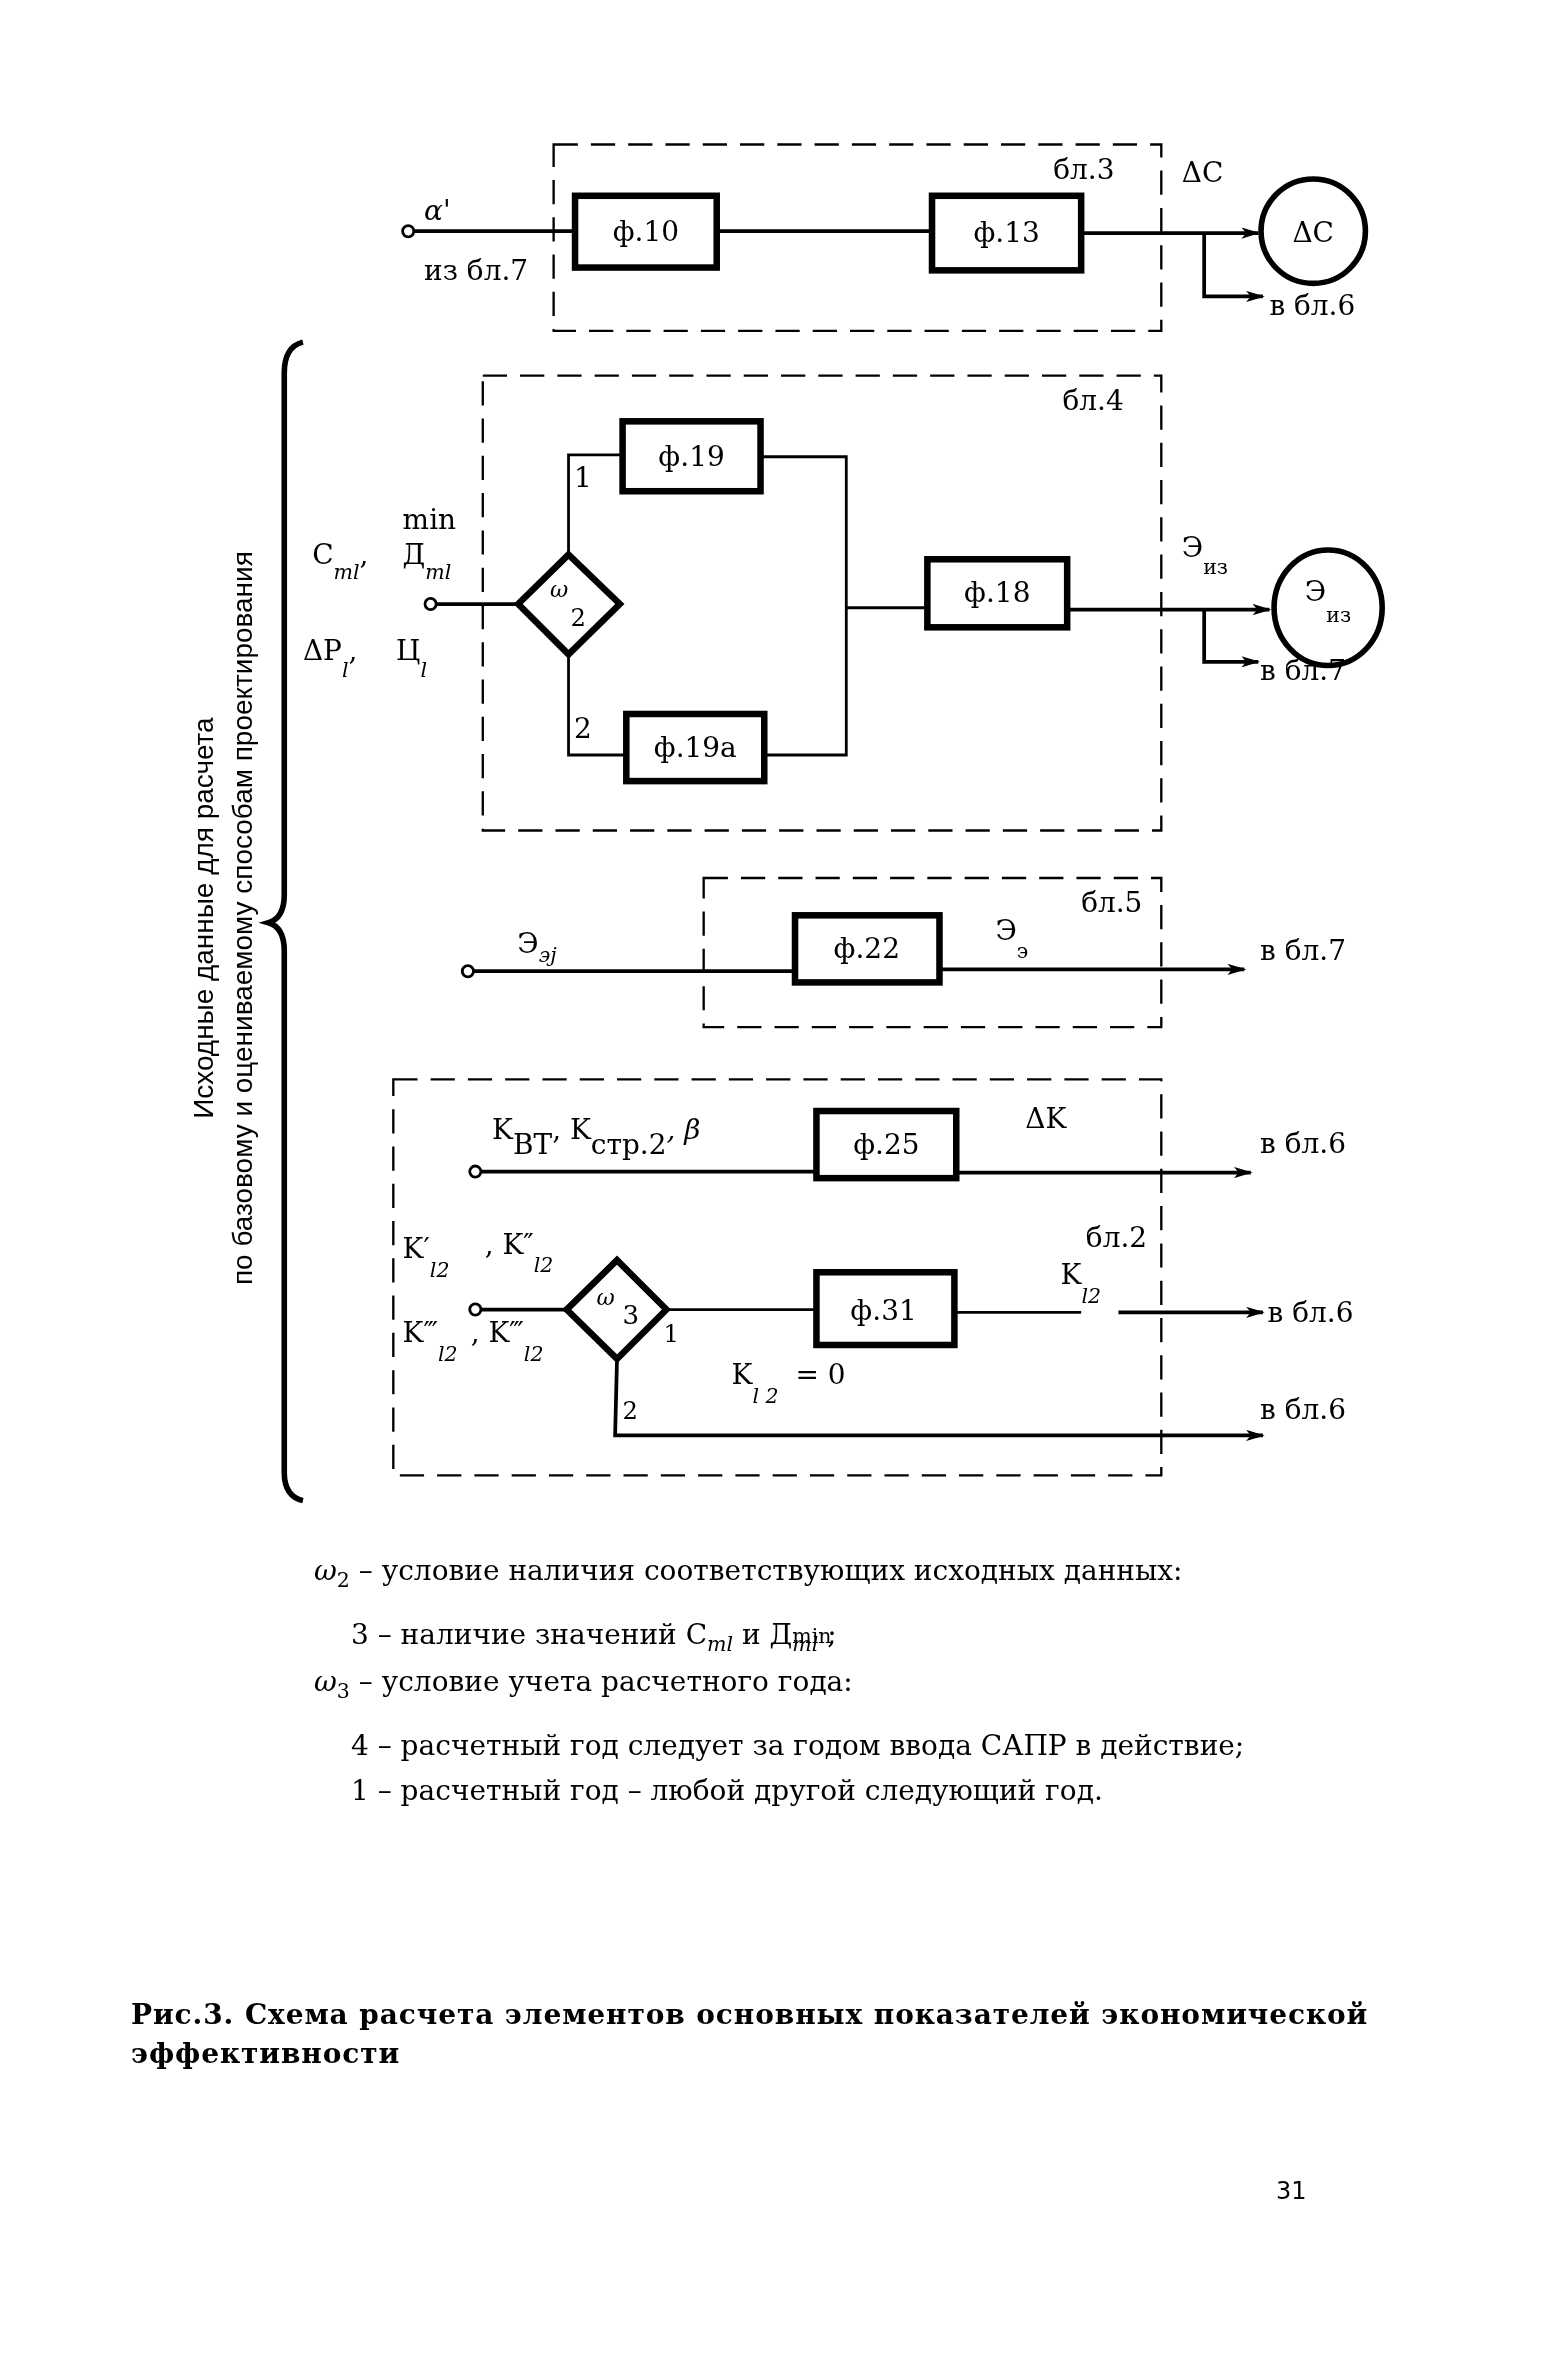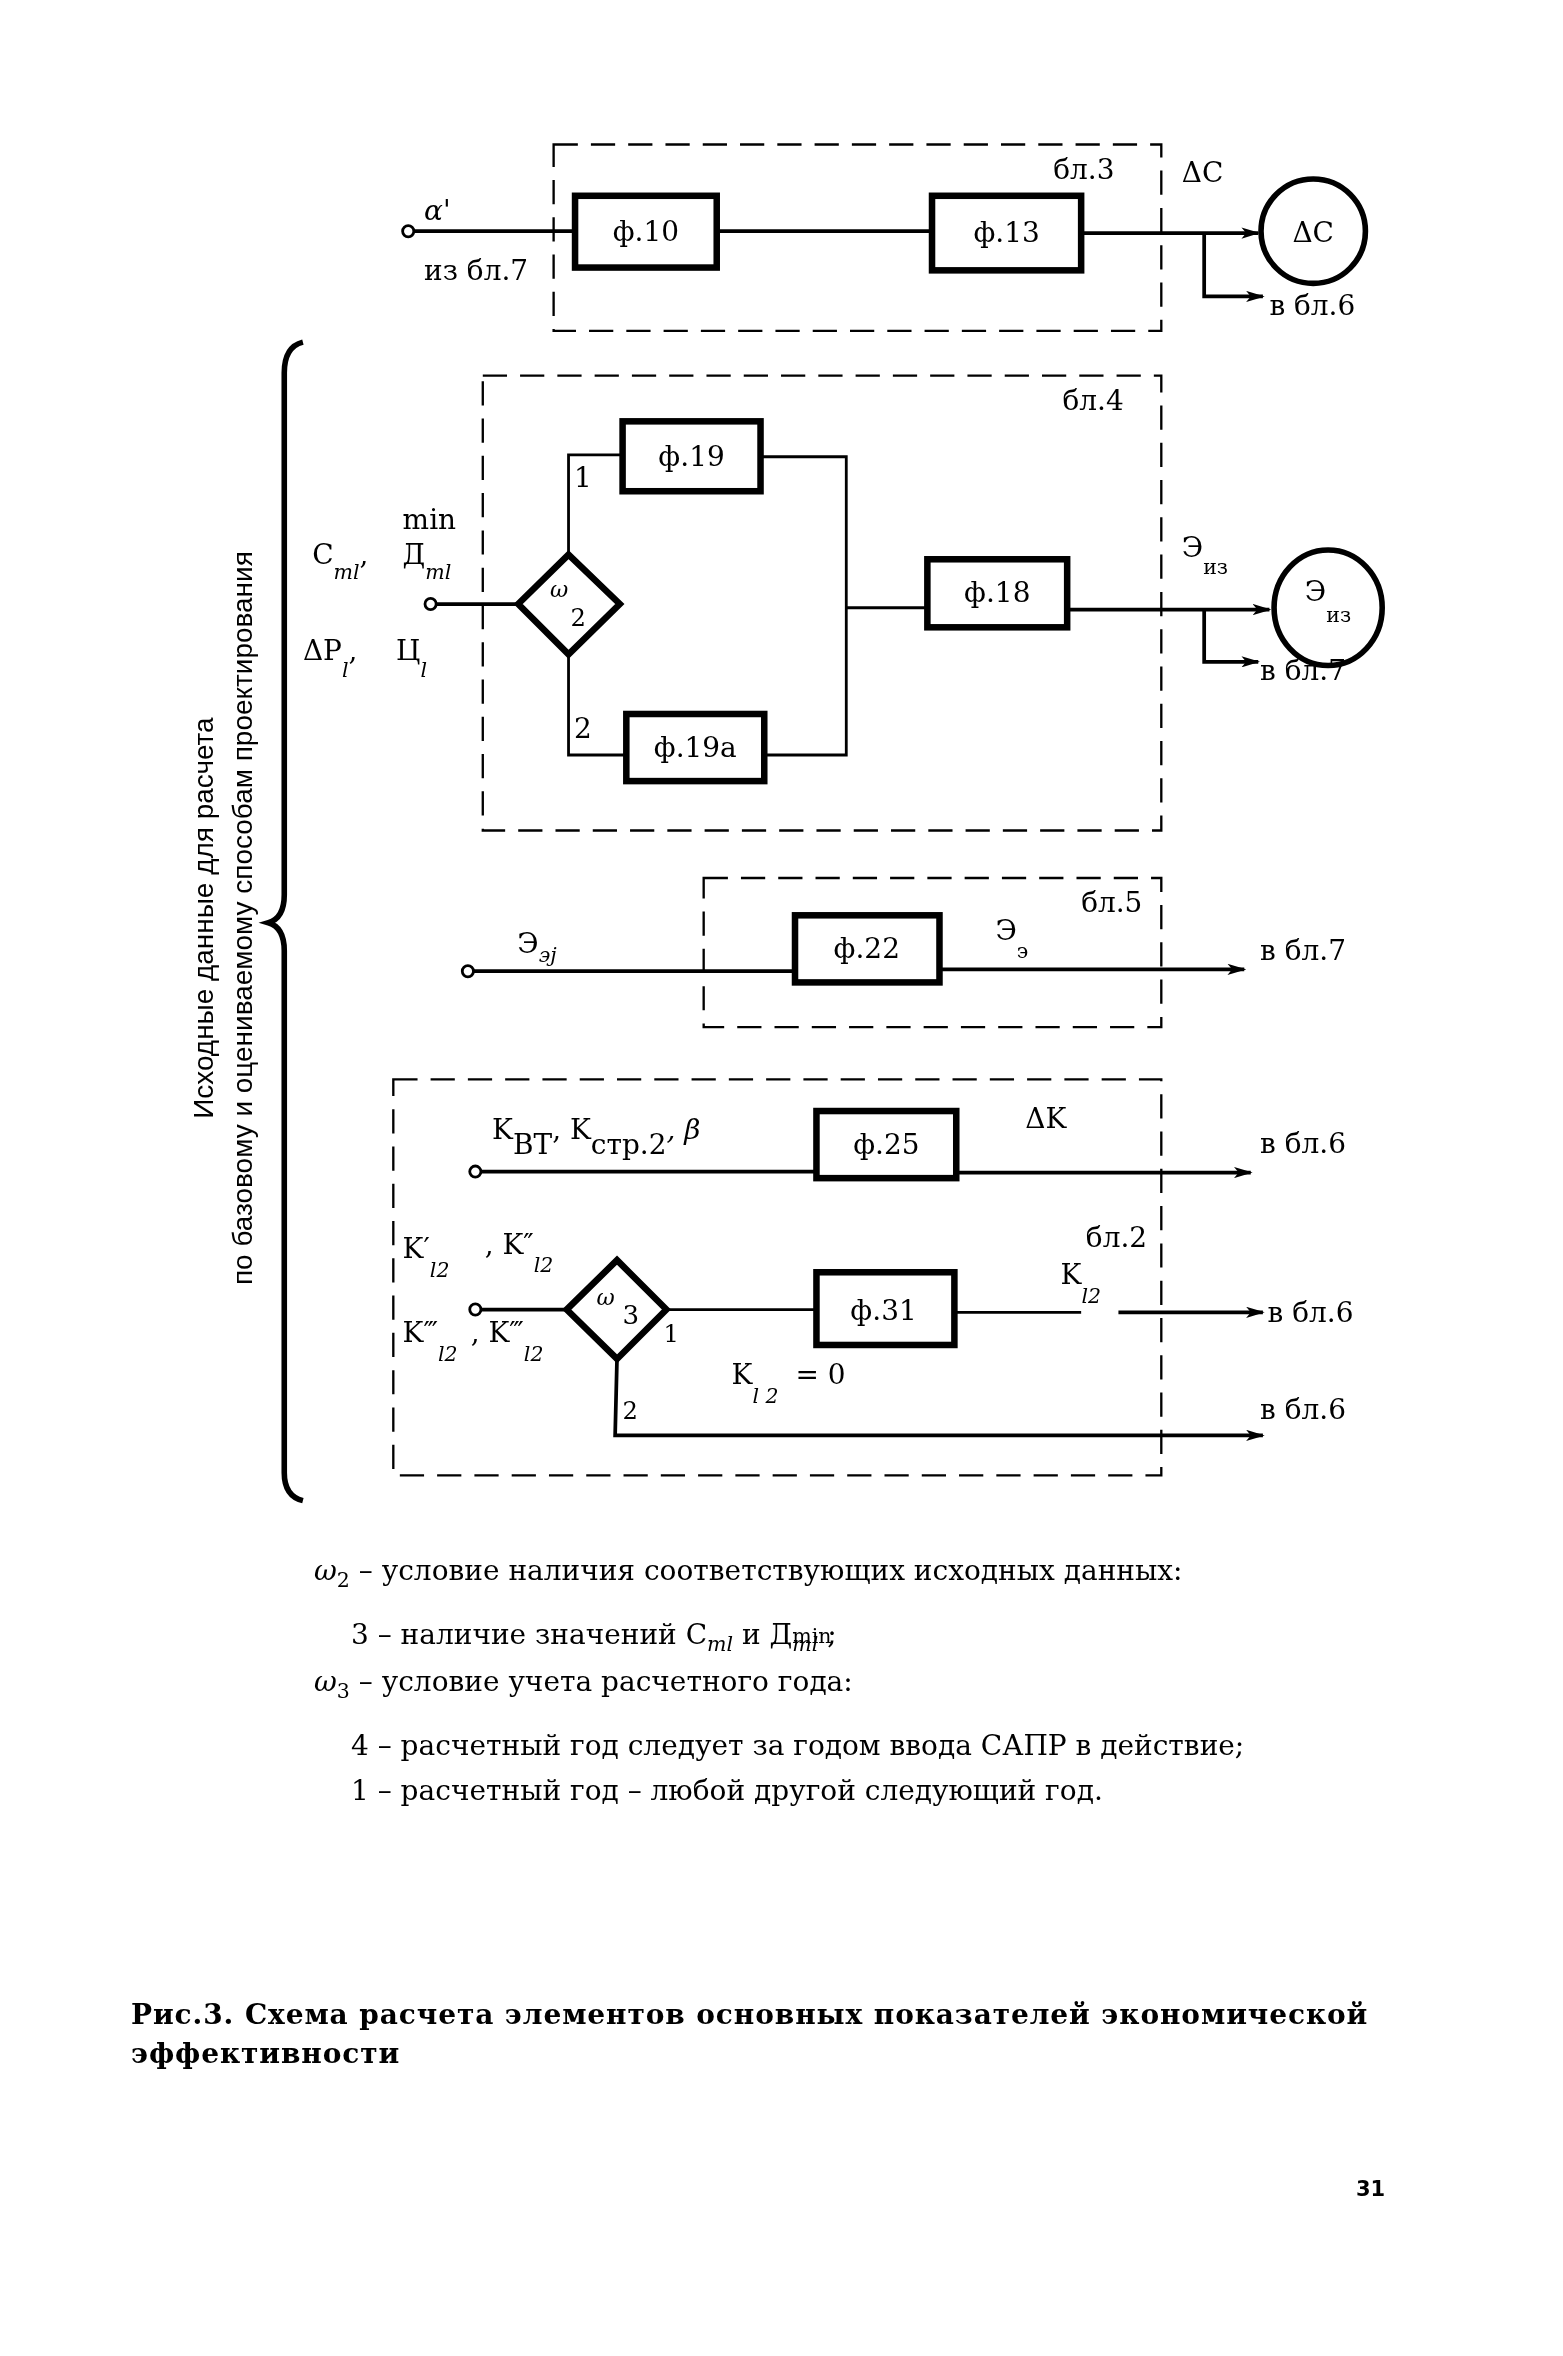--- a/index.html
+++ b/index.html
@@ -14,22 +14,22 @@
   .legend { position: absolute; left: 308px; top: 1548px; width: 1165px;
             font-family: "DejaVu Serif", "Liberation Serif", serif; font-size: 28px; line-height: 45px; margin-left: 6px; }
   .legend .row { white-space: nowrap; }
   .legend .ind { padding-left: 37px; }
   .legend sub { font-size: 20.5px; font-style: italic; }
   .legend .sym { font-style: italic; }
   .caption { position: absolute; left: 131px; top: 1995px; width: 1324px;
              font-family: "DejaVu Serif", "Liberation Serif", serif; font-weight: bold;
              font-size: 28px; line-height: 39px; letter-spacing: 0.9px; }
   .caption .line2 { padding-left: 112px; display: block; }
-  .page-num { position: absolute; left: 1356px; top: 2177px; font-family: "DejaVu Sans", "Liberation Sans", sans-serif;
-              font-size: 21px; font-weight: bold; }
+  .page-num { position: absolute; left: 1276px; top: 2177px; font-family: "DejaVu Sans", "Liberation Sans", sans-serif;
+              font-size: 24px; font-weight: normal; }
 </style>
 </head>
 <body>
 
 <svg id="diagram" viewBox="0 0 1677 1620" xmlns="http://www.w3.org/2000/svg">
   <defs>
     <marker id="arr" viewBox="0 0 20 12" refX="18" refY="6" markerWidth="20" markerHeight="12" markerUnits="userSpaceOnUse" orient="auto">
       <path d="M0,0 L20,6 L0,12 L5,6 Z" fill="#000"></path>
     </marker>
   </defs>

